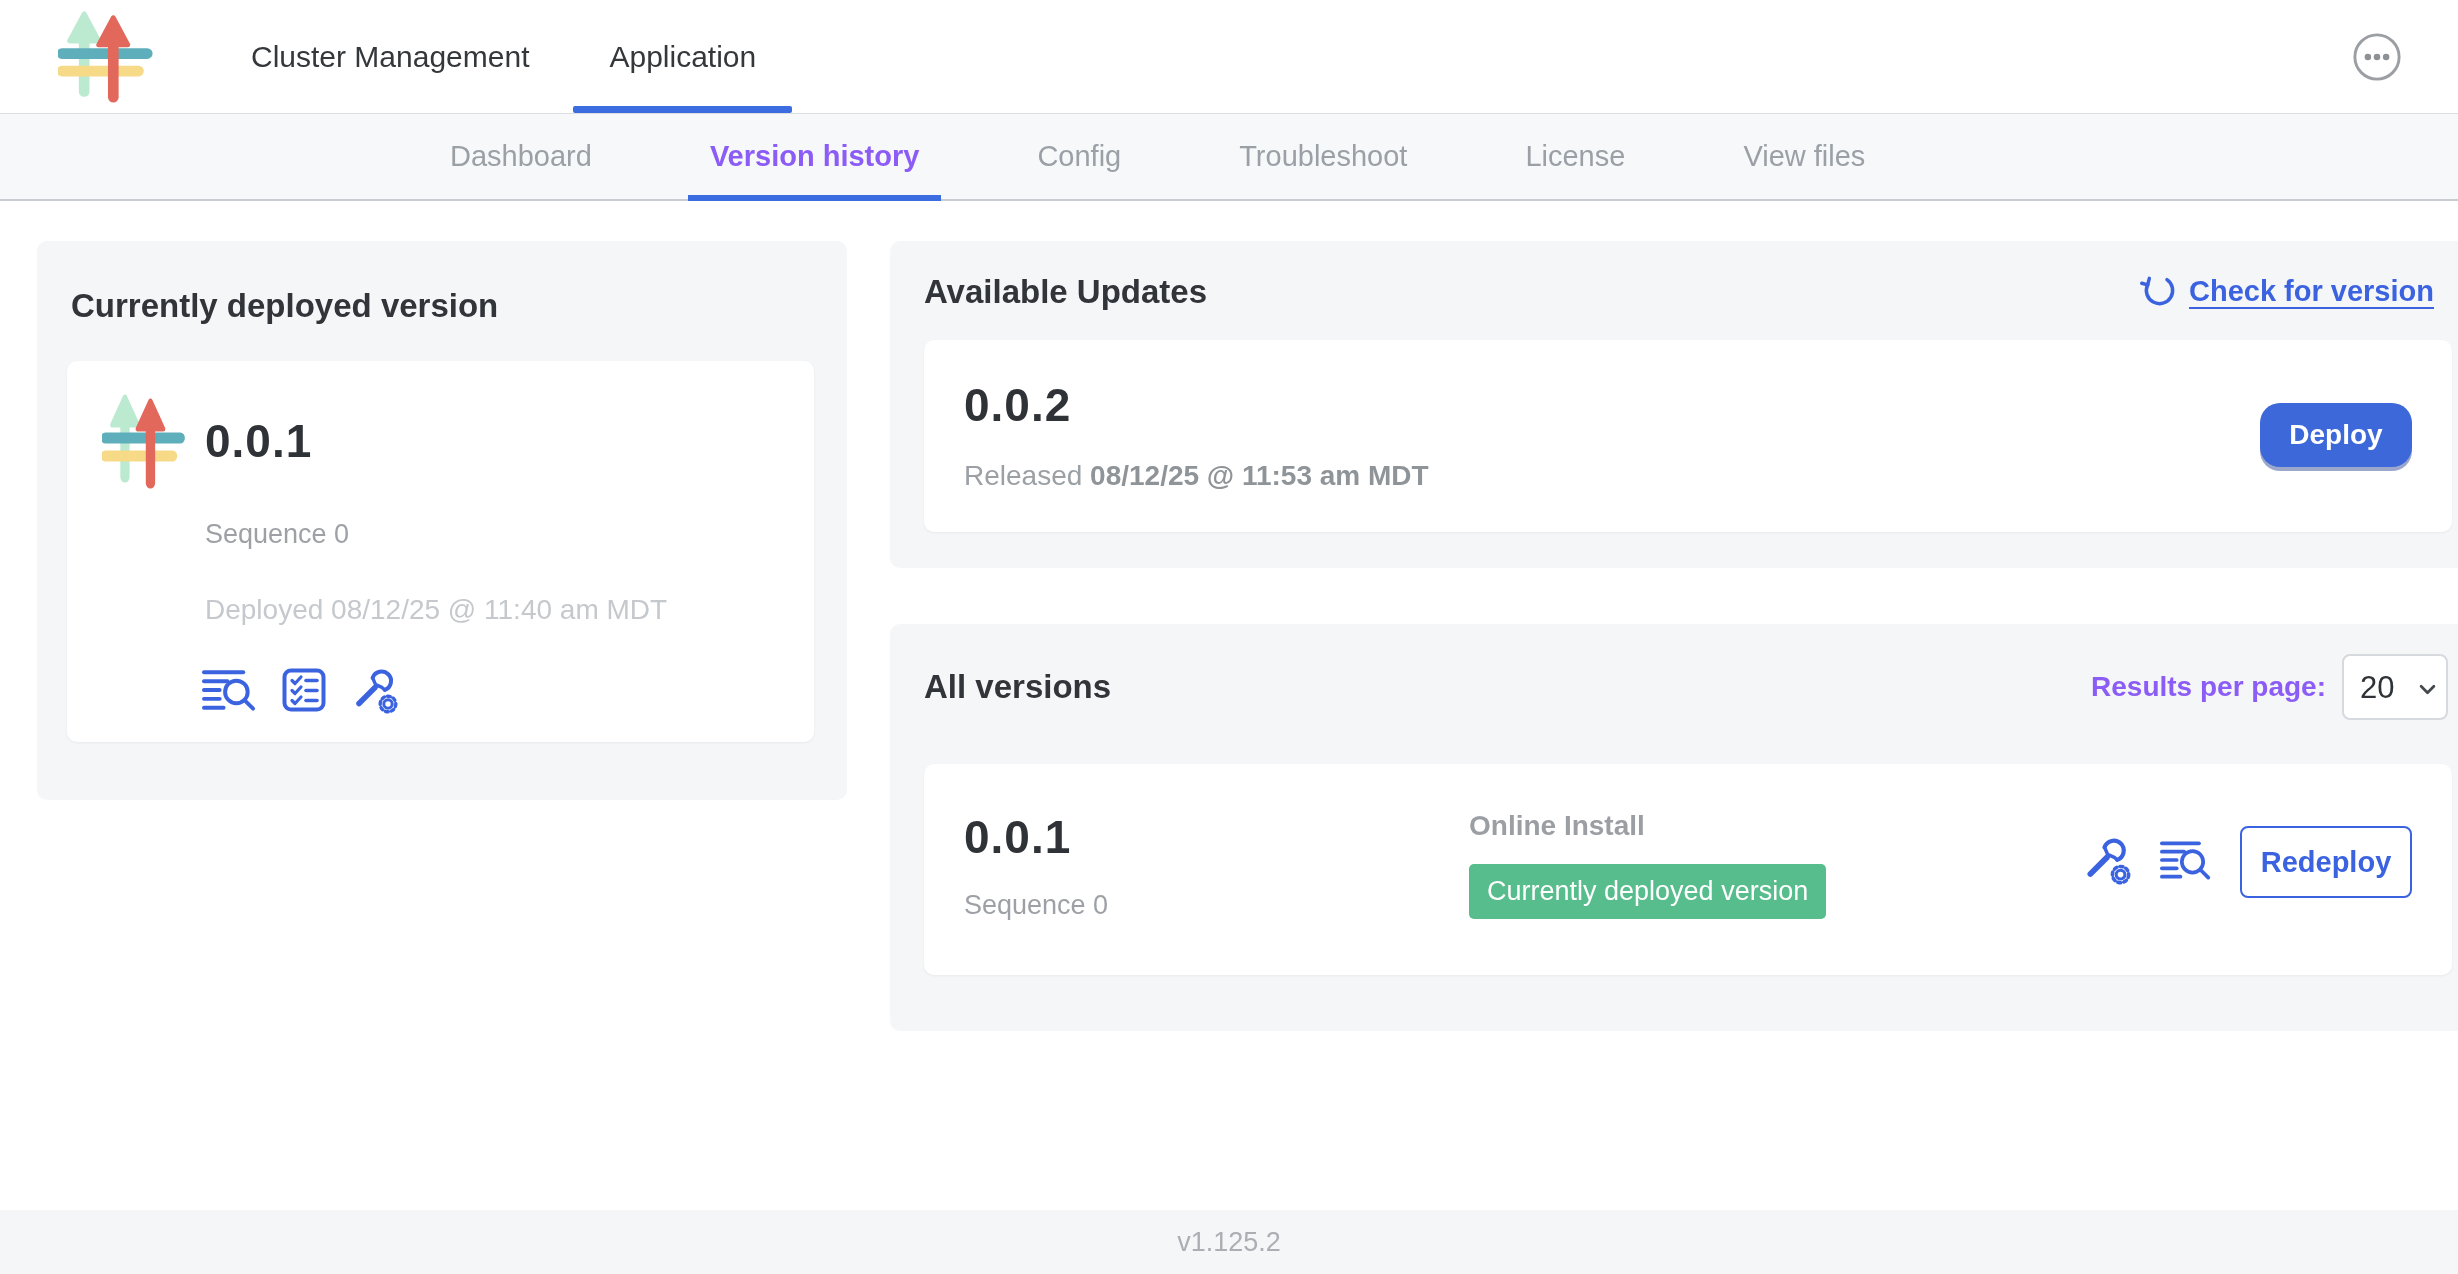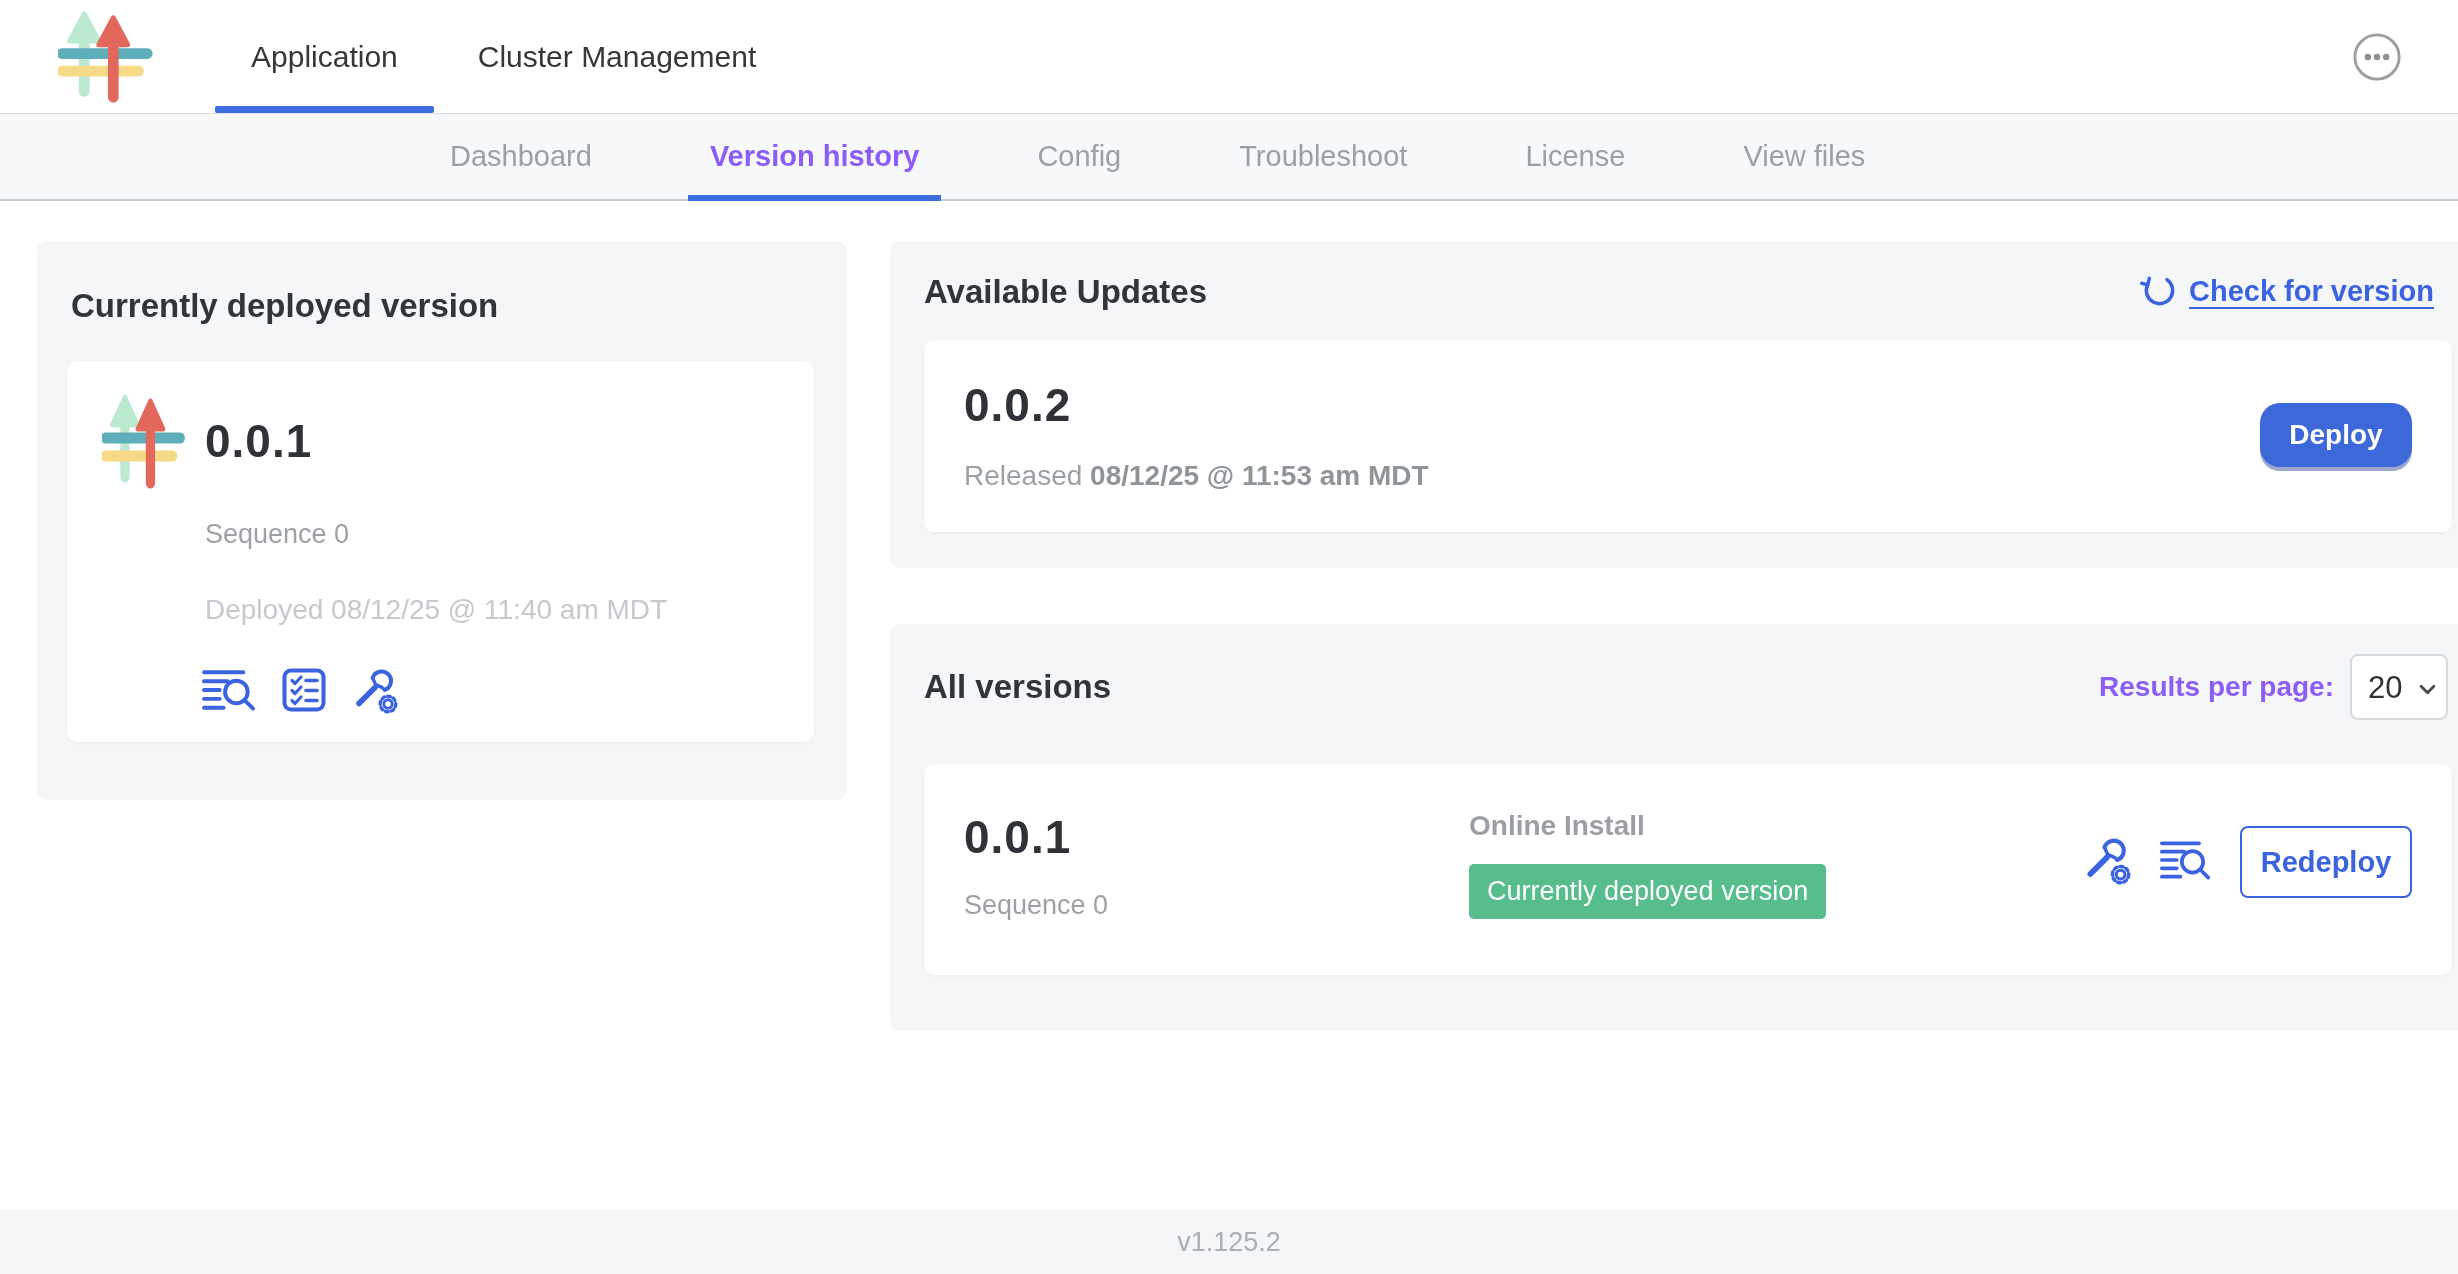--- a/index.html
+++ b/index.html
@@ -117,21 +117,21 @@
     cursor: pointer; margin-right: 4px;
   }
 
   .versions-card { padding: 30px 28px 56px 34px; }
   .versions-header { display: flex; justify-content: space-between; align-items: center; padding-right: 4px; margin-bottom: 44px; }
   .rpp { display: flex; align-items: center; gap: 16px; }
   .rpp-label { font-size: 28px; font-weight: bold; color: #8b5cf6; }
   .select-wrap { position: relative; }
   .rpp-select {
     appearance: none; -webkit-appearance: none;
-    width: 98px; height: 66px;
+    width: 106px; height: 66px;
     font-family: inherit; font-size: 31px; color: #2f3337;
     background: #ffffff;
     border: 2px solid #d6d9dd; border-radius: 8px;
     padding: 0 20px 0 16px;
     cursor: pointer;
   }
   .select-wrap .chev { position: absolute; right: 12px; top: 27px; pointer-events: none; color: #45494d; }
 
   .version-row { padding: 46px 40px 54px 40px; display: flex; align-items: flex-start; }
   .vr-col1 { width: 505px; flex: 0 0 auto; }
@@ -219,25 +219,25 @@
     </g>
   </defs>
 </svg>
 
 <div class="header">
   <div class="logo-wrap">
     <svg viewBox="0 0 100 100">
         <use href="#app-logo"></use>
       </svg>
   </div>
+  <div class="header-tab">
+    <span>Cluster Management</span>
+  </div>
   <div class="header-tab active">
     <span>Application</span>
-  </div>
-  <div class="header-tab">
-    <span>Cluster Management</span>
   </div>
   <div class="header-spacer"></div>
   <div class="ellipsis-btn">
     <svg viewBox="0 0 52 52">
         <use href="#ic-ellipsis"></use>
       </svg>
   </div>
 </div>
 
 <div class="subnav">

